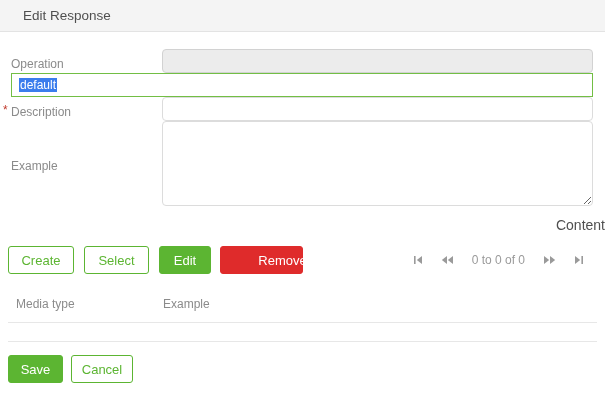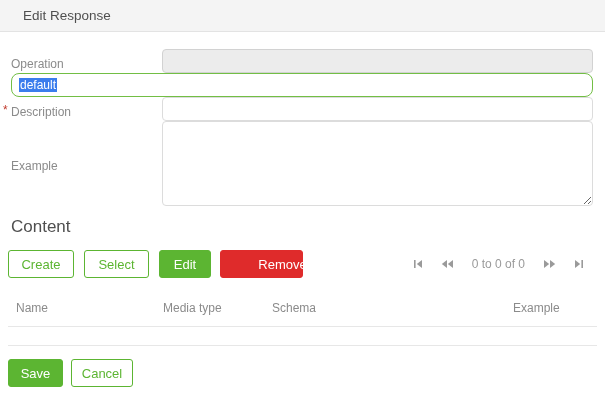--- a/index.html
+++ b/index.html
@@ -52,32 +52,32 @@
     font-size: 12px;
     color: #444;
     padding: 0 7px;
     outline: none;
   }
   .input.disabled { background: #ececec; border-color: #d2d2d2; }
   .input-box {
     flex: 1;
     height: 24px;
     border: 1px solid #72be44;
-    border-radius: 8px;
+    border-radius: 0;
     background: #fff;
     display: flex;
     align-items: center;
     padding: 0 7px;
     font-size: 12px;
   }
   .selected-text { background: #3b7ded; color: #fff; padding: 0 1px; }
   textarea.input { height: 85px; resize: both; padding-top: 4px; }
 
   
-  .content-heading { margin: 11px 0 0 11px; font-size: 17px; color: #4f4f4f; }
+  .content-heading { margin: 11px 0 0 11px; font-size: 14px; color: #4f4f4f; text-align: right; }
 
   .toolbar { display: flex; align-items: center; margin: 13px 12px 0 8px; }
   .btn {
     height: 28px;
     border-radius: 3px;
     font-family: "Liberation Sans", sans-serif;
     font-size: 13px;
     display: inline-flex;
     align-items: center;
     justify-content: center;
@@ -185,23 +185,21 @@
         <svg width="12" height="12" viewBox="0 0 12 12" fill="#9a9a9a">
           <polygon points="2,2 7.2,6 2,10"></polygon>
           <rect x="8.4" y="2" width="1.6" height="8"></rect>
         </svg>
       </span>
     </div>
   </div>
 
   <div class="content-table">
     <div class="table-header">
-      <div class="th">Name</div>
       <div class="th">Media type</div>
-      <div class="th">Schema</div>
       <div class="th">Example</div>
     </div>
     <div class="empty-row"></div>
   </div>
 
   <div class="footer">
     <button class="btn btn-solid-green btn-save">Save</button>
     <button class="btn btn-outline btn-cancel">Cancel</button>
   </div>
 

